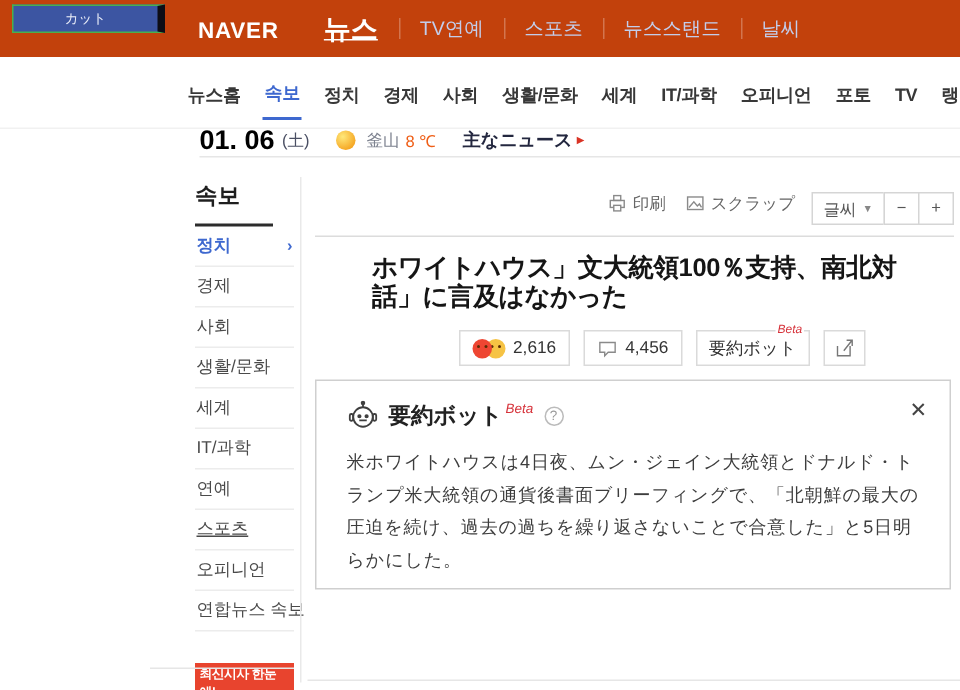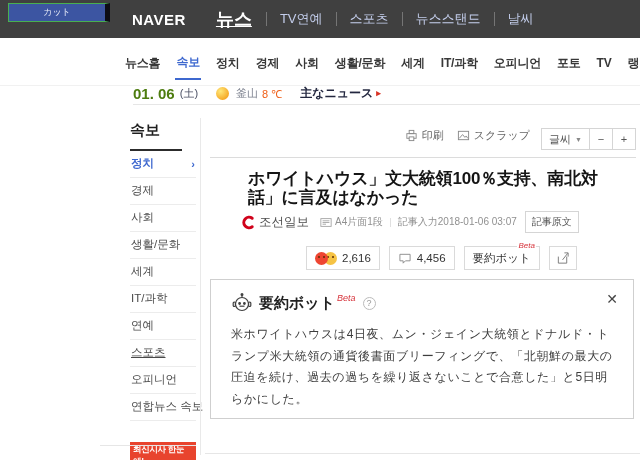--- a/index.html
+++ b/index.html
@@ -1,21 +1,21 @@
 <!DOCTYPE html>
 <html><head>
 <meta charset="utf-8">
 <style>
   * { margin:0; padding:0; box-sizing:border-box; }
   body { background:#fff; }
   .page { position:relative; width:640px; height:460px; background:#fff; overflow:hidden;
           font-family:"Liberation Sans", sans-serif; }
 
   
-  .gnb { position:absolute; top:0; left:0; width:640px; height:38px; background:#404040; }
+  .gnb { position:absolute; top:0; left:0; width:640px; height:38px; background:#c2410c; }
   .gnb-inner { display:flex; align-items:center; height:100%; padding-left:132px; }
   .brand { display:flex; align-items:baseline; color:#fff; text-decoration:none;gap:24px; }
   .brand-naver { font-weight:bold; font-size:15px; letter-spacing:.5px; }
   .brand-svc { font-size:18px; font-weight:bold; margin-left:6px;text-decoration:underline; }
   .gnb-links { display:flex; align-items:center; margin-left:14px; }
   .gnb-links a { color:#c3cdew; color:#c3cdeb; font-size:13px; padding:0 13px; text-decoration:none;
                  border-left:1px solid rgba(255,255,255,.28); line-height:14px; }
   .ad-overlay { position:absolute; left:8px; top:3px; width:102px; height:19px; background:#3c55a2;
                 border:1px solid #49b04f; border-right:5px solid #0d0d16;
                 display:flex; align-items:center; justify-content:center; cursor:pointer; }
@@ -25,21 +25,21 @@
   .nav { position:absolute; top:38px; left:0; width:640px; height:48px; background:#fff;
          border-bottom:1px solid #f1f1f1; display:flex; align-items:center;
          padding-left:124px; overflow:hidden; white-space:nowrap; }
   .nav a { font-size:12px; font-weight:bold; color:#383838; text-decoration:none;
            margin-right:14px; padding:10px 1px 7px; letter-spacing:-.2px; }
   .nav a.active { color:#3e68cf; border-bottom:2px solid #3e68cf; }
 
   
   .datebar { position:absolute; top:83px; left:133px; right:0; height:20px;
              display:flex; align-items:center; }
-  .date { font-size:15px; font-weight:bold; color:#4d7c0f; }
+  .date { font-size:18px; font-weight:bold; color:#000000; }
   .day { font-size:11px; color:#4a4f63; margin-left:5px; }
   .sun-icon { width:13px; height:13px; border-radius:50%; margin-left:18px;
               background:radial-gradient(circle at 35% 32%, #ffe87a, #f5a623 75%); }
   .city { font-size:11px; color:#7d828f; margin-left:7px; }
   .temp { font-size:11px; color:#ef5e16; margin-left:4px; }
   .headline-link { font-size:12px; font-weight:bold; color:#23273f; margin-left:18px;
                    text-decoration:none; display:flex; align-items:center; }
   .red-arrow { color:#d93325; font-size:9px; margin-left:3px; }
   .hline-date { position:absolute; top:104px; left:133px; right:0; height:1px; background:#e6e6e6; }
 
@@ -248,40 +248,20 @@
           <span class="dd">▼</span>
         </button>
         <button class="sq">−</button>
         <button class="sq">+</button>
       </div>
     </div>
 
     <div class="article-head">
       <h2 class="title"><span>ホワイトハウス」文大統領100％支持、南北対</span><br><span>話」に言及はなかった</span></h2>
 
-      <div class="press-meta">
-        <a class="press">
-          <svg width="15" height="15" viewBox="0 0 16 16">
-              <path d="M13,3.5 A 5.6 5.6 0 1 0 13,12.5" fill="none" stroke="#d0021b" stroke-width="3.2" stroke-linecap="round"></path>
-            </svg>
-          <span class="press-name">조선일보</span>
-        </a>
-        <div class="meta">
-          <svg width="12" height="11" viewBox="0 0 14 12">
-              <g fill="none" stroke="#a0a0a0">
-                <rect x="1" y="1.5" width="12" height="9"></rect>
-                <path d="M3 4 H11 M3 6 H11 M3 8 H7"></path>
-              </g>
-            </svg>
-          <span>A4片面1段</span>
-          <span class="meta-sep"></span>
-          <span>記事入力2018-01-06 03:07</span>
-          <button class="orig-btn">記事原文</button>
-        </div>
-      </div>
 
       <div class="reactions">
         <button class="react-btn">
           <span class="emoji angry"></span>
           <span class="emoji smile"></span>
           <span class="count">2,616</span>
         </button>
         <button class="react-btn">
           <svg width="14" height="13" viewBox="0 0 15 14">
               <path d="M2 2.5 H13 V9.5 H8 L5.5 12 V9.5 H2 Z" fill="none" stroke="#8a8a8a"></path>

